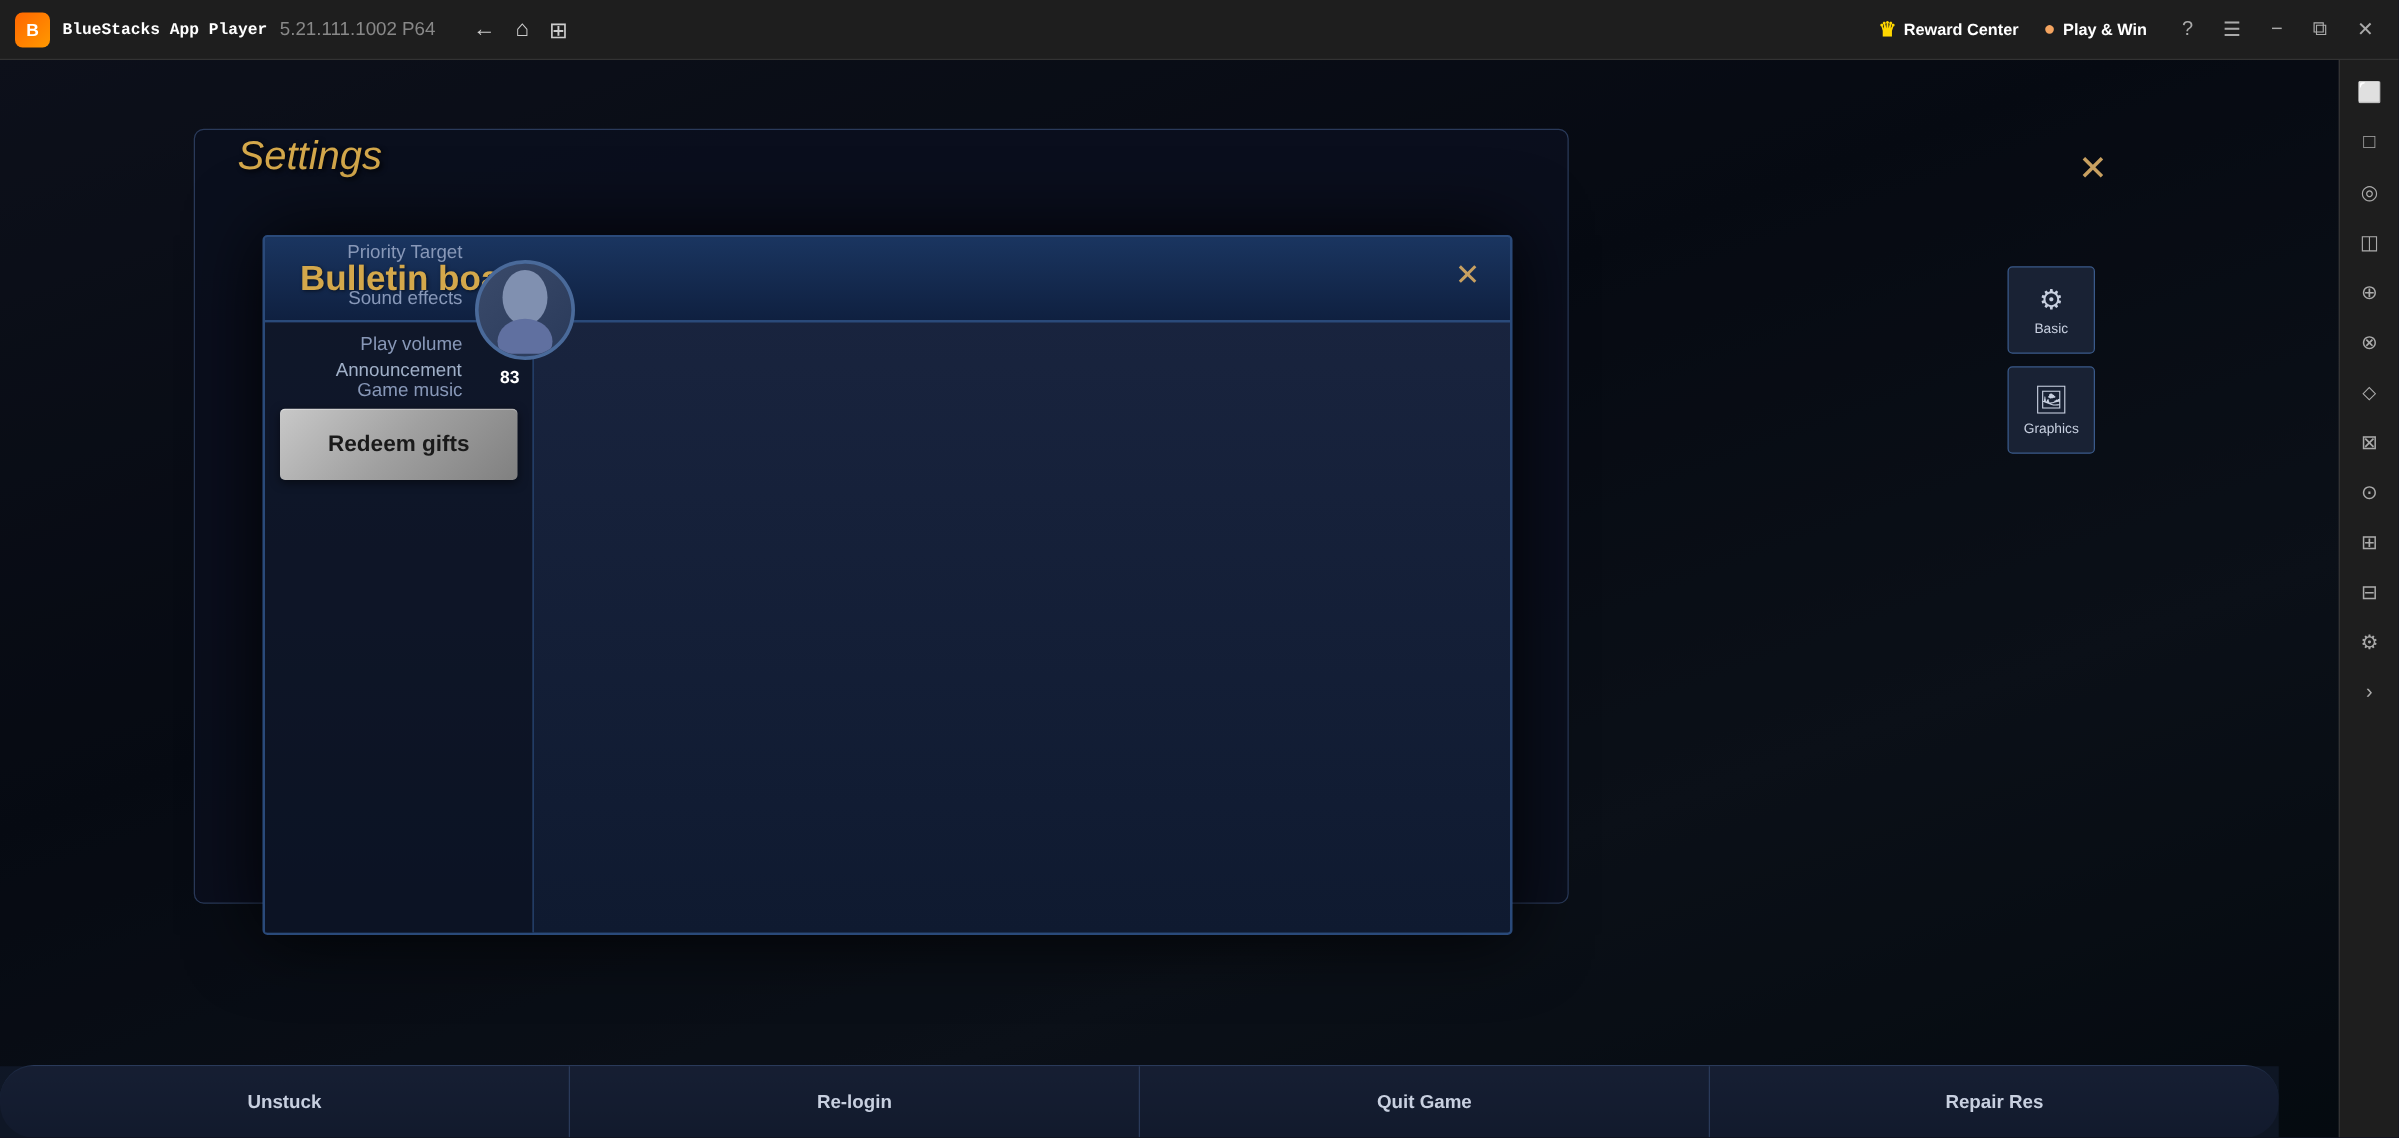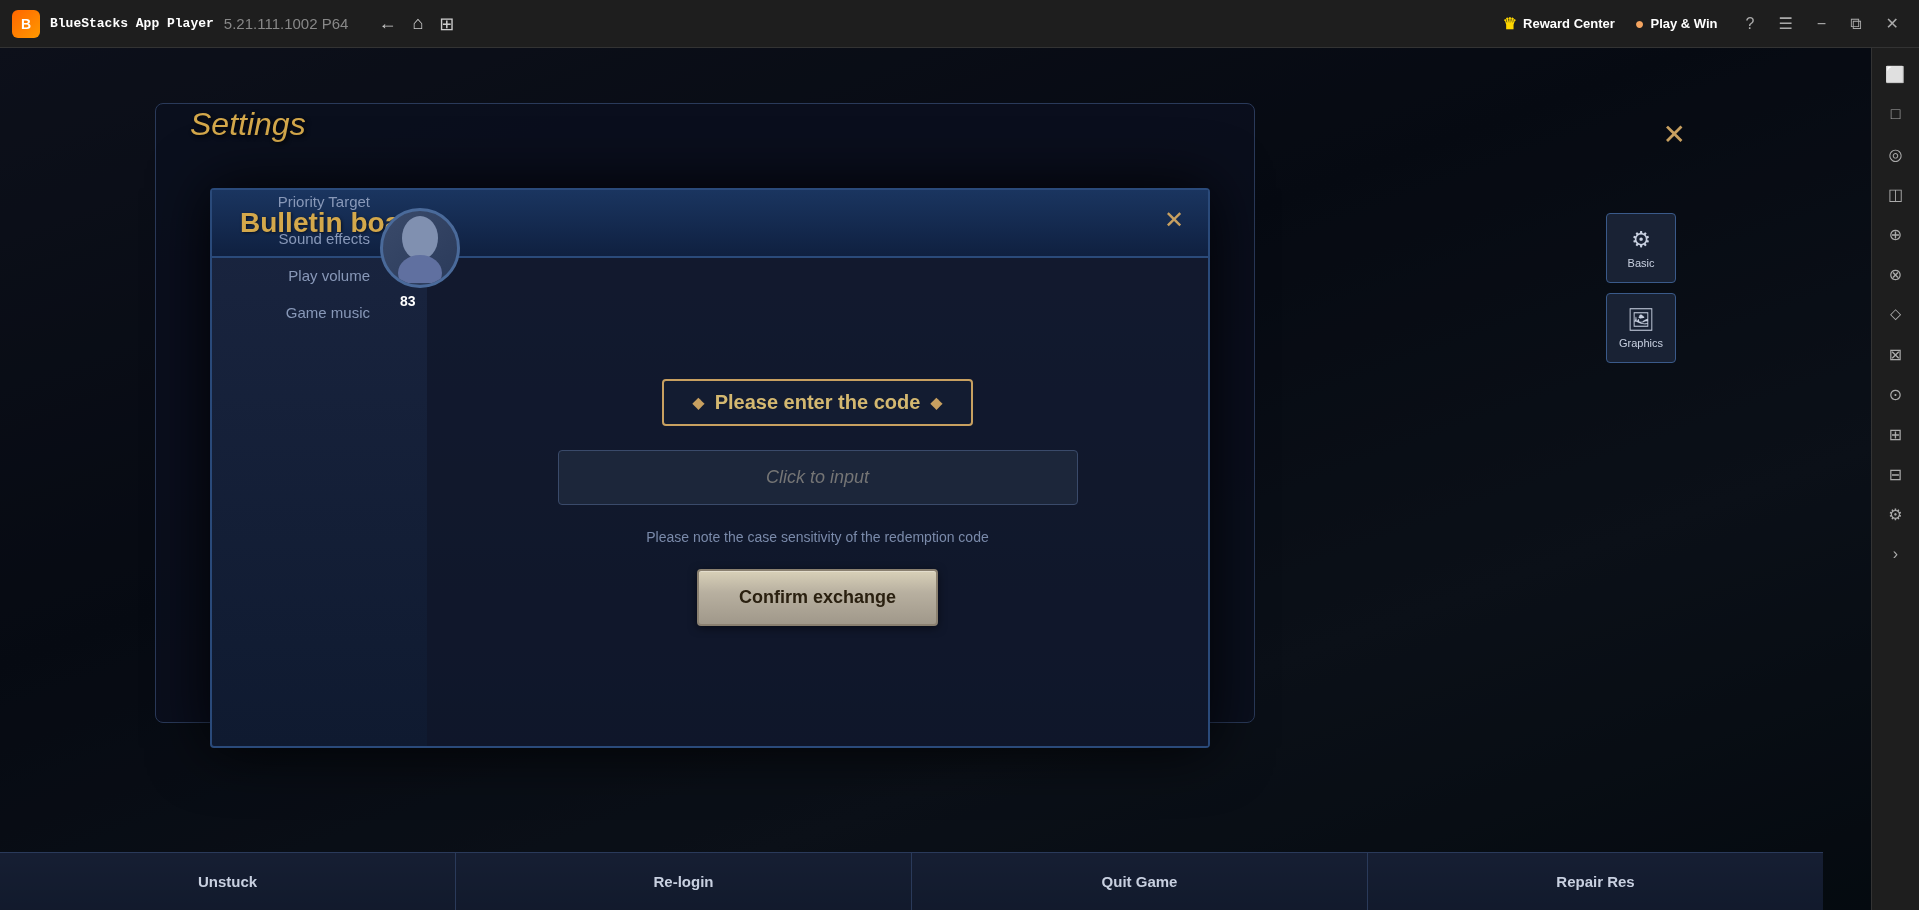--- a/index.html
+++ b/index.html
@@ -334,20 +334,21 @@
       left: 0;
       right: 48px;
       height: 58px;
       background: linear-gradient(180deg, #1a2035 0%, #0f1525 100%);
       border-top: 1px solid #2a3a5a;
       display: flex;
       align-items: center;
       justify-content: center;
       gap: 0;
       z-index: 60;
+      border-radius: 27px;
     }
     .bottom-btn {
       flex: 1;
       height: 100%;
       display: flex;
       align-items: center;
       justify-content: center;
       color: #c8d0e0;
       font-size: 15px;
       font-weight: 600;
@@ -507,37 +508,25 @@
       <span>Graphics</span>
     </div>
   </div>
 
   <div class="bulletin-modal">
     <div class="bulletin-header">
       <span class="bulletin-title">Bulletin board</span>
       <button class="bulletin-close">✕</button>
     </div>
 
-
-    <div class="bulletin-content">
-
-      <div class="code-header-badge">
-        <span class="code-header-text">Please enter the code</span>
-      </div>
-
-      <div class="code-input-container">
-        <input class="code-input" type="text" placeholder="Click to input" style="">
-      </div>
-
-      <div class="note-text">Please note the case sensitivity of the redemption code</div>
-
-      <button class="confirm-btn">
-        <span>Confirm exchange</span>
-      </button>
-    </div>
+    <div class="bulletin-sidebar">
+      <div class="bulletin-tab">Announcement</div>
+      <div class="bulletin-tab active">Redeem gifts</div>
+    </div>
+
   </div>
 
   <div class="bottom-bar">
     <div class="bottom-btn">Unstuck</div>
     <div class="bottom-btn">Re-login</div>
     <div class="bottom-btn">Quit Game</div>
     <div class="bottom-btn">Repair Res</div>
   </div>
 </div>
 

